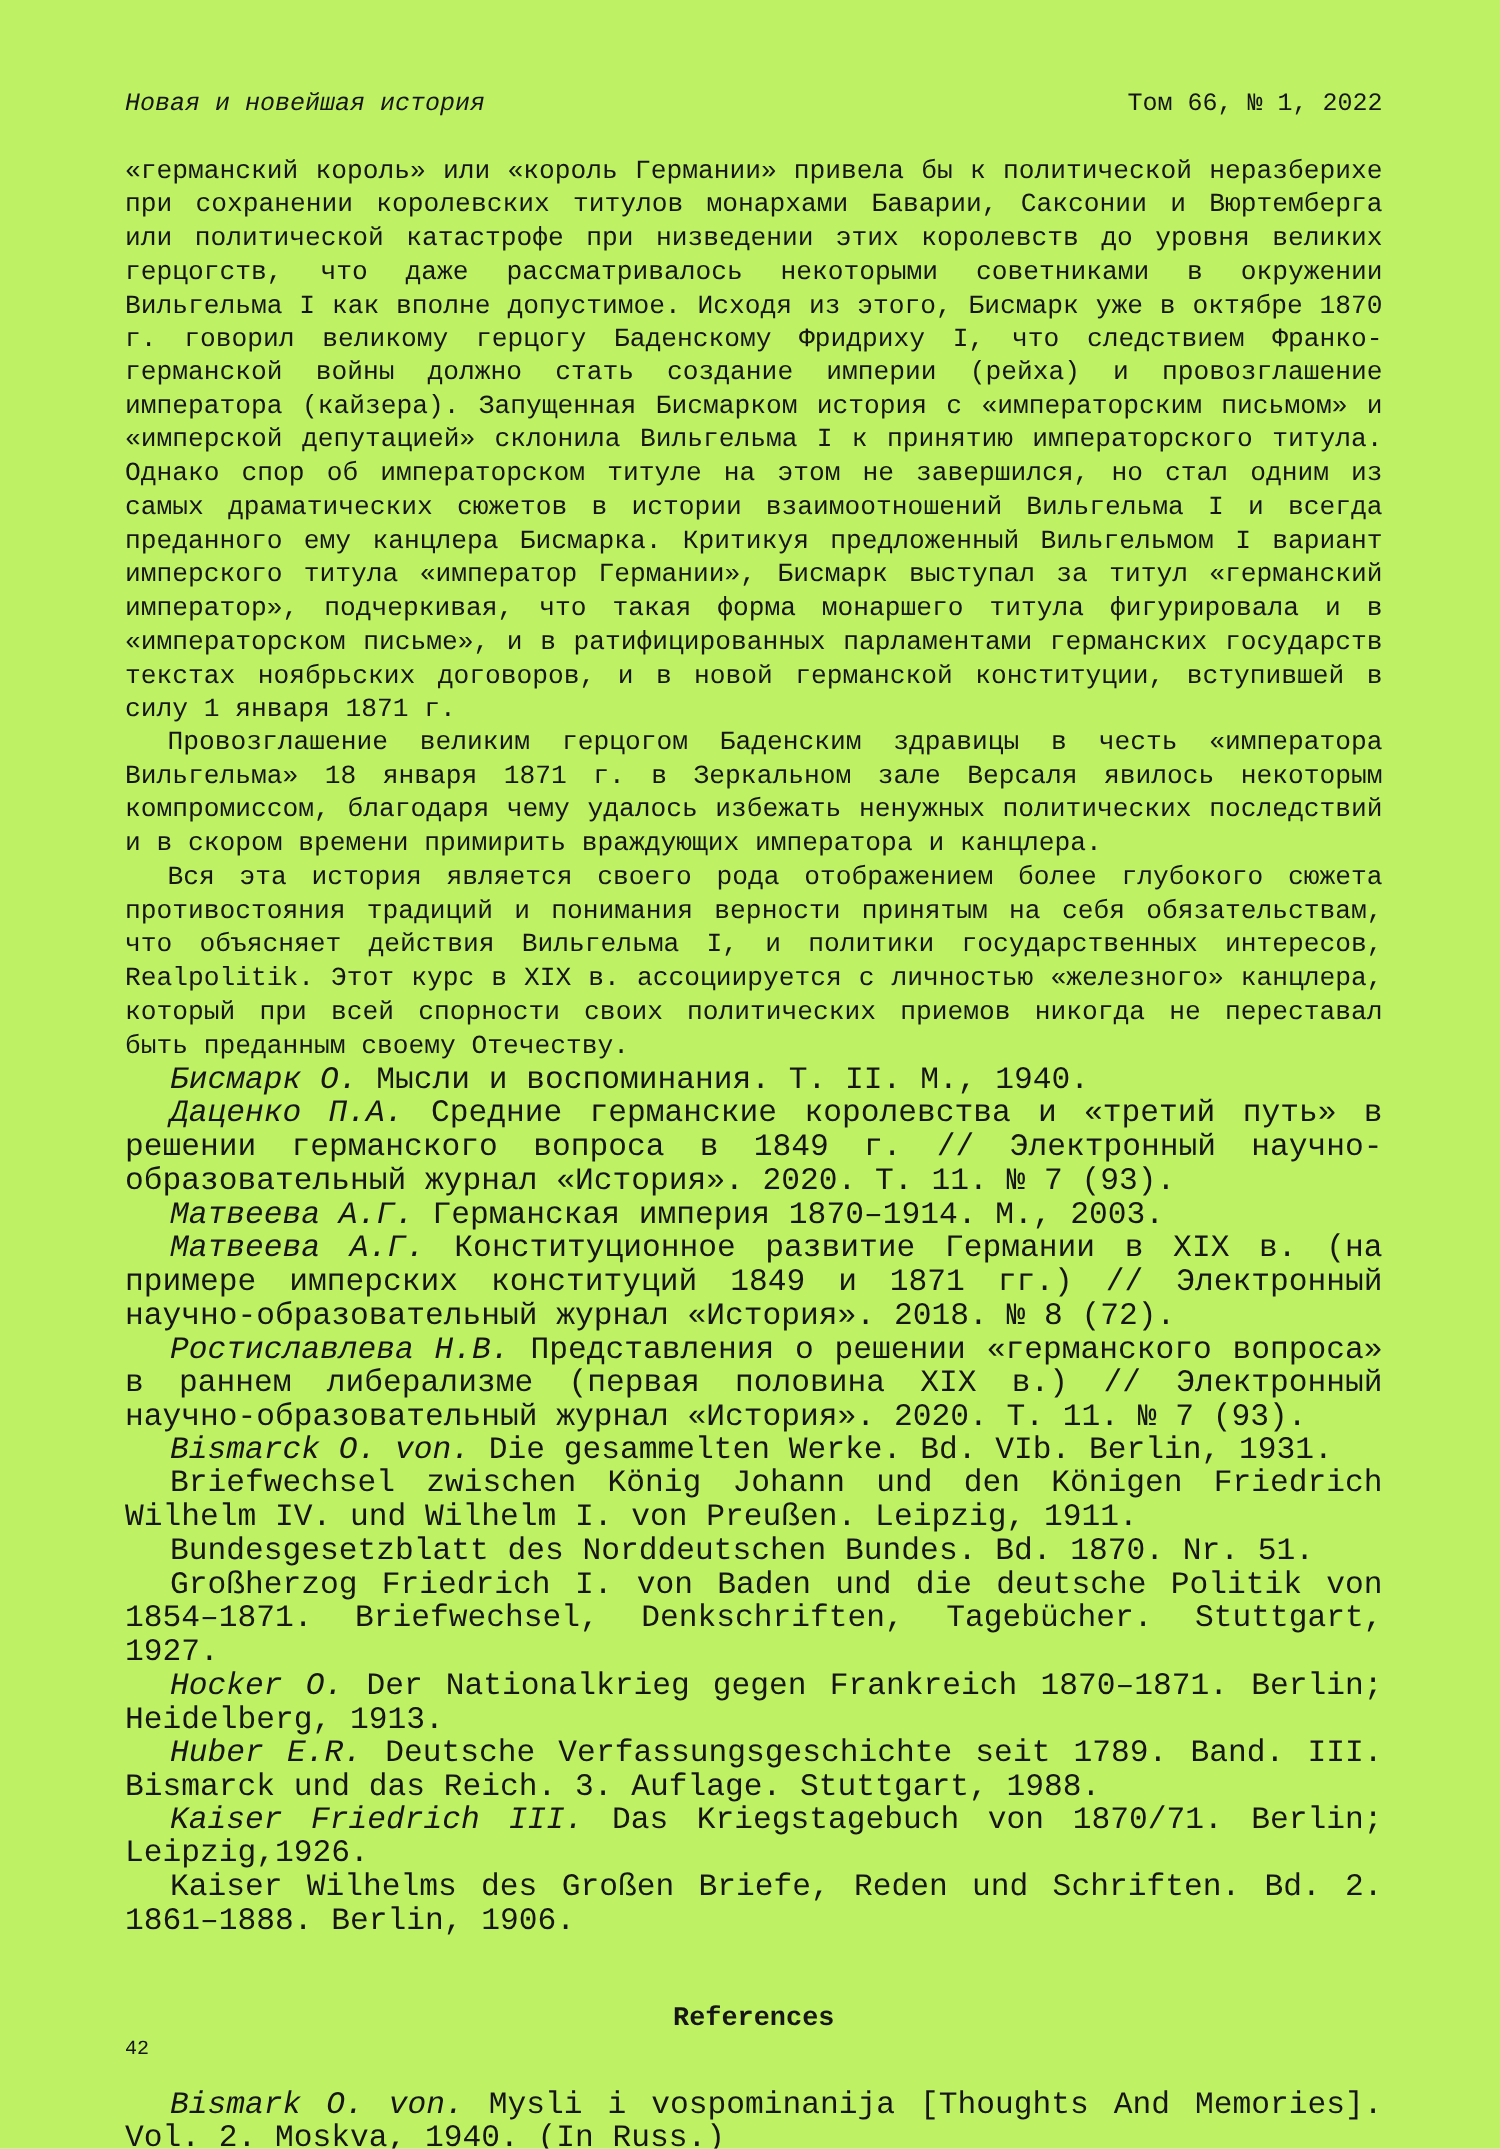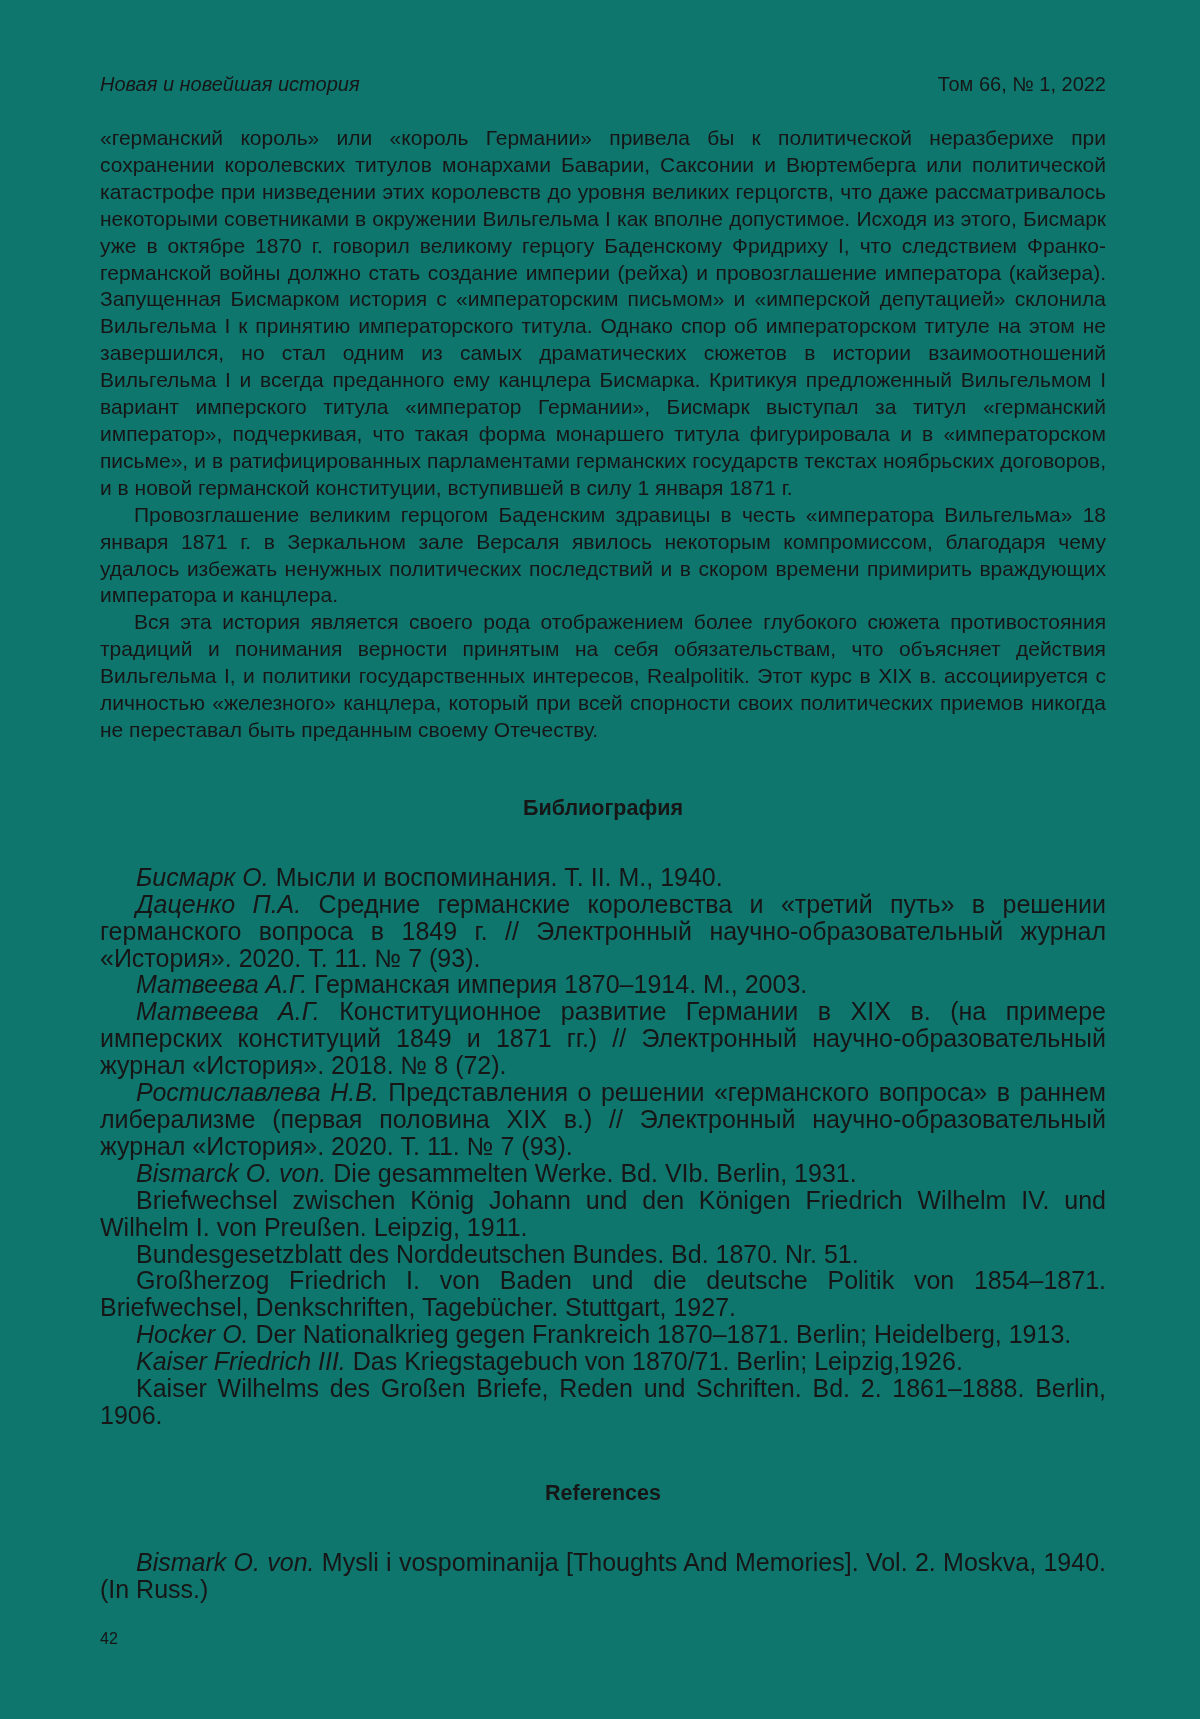--- a/index.html
+++ b/index.html
@@ -1,23 +1,23 @@
 <!DOCTYPE html>
 <html><head>
 <meta charset="utf-8">
 <style>
   html, body { margin: 0; padding: 0; background: #e8e8e8; }
   .page {
     position: relative;
     width: 1200px;
     height: 1719px;
     margin: 0 auto;
-    background: #0f766e;
+    background: #bef264;
     color: #161616;
-    font-family: Liberation Sans, sans-serif;
+    font-family: Liberation Mono, monospace;
     overflow: hidden;
   }
   .content {
     position: absolute;
     left: 100px;
     top: 72px;
     width: 1006px;
   }
   .running-head {
     display: flex;
@@ -68,33 +68,33 @@
       <span class="jtitle">Новая и новейшая история</span>
       <span class="jissue">Том 66, № 1, 2022</span>
     </div>
 
     <div class="body-text">
       <p>«германский король» или «король Германии» привела бы к политической неразберихе при сохранении королевских титулов монархами Баварии, Саксонии и Вюртемберга или политической катастрофе при низведении этих королевств до уровня великих герцогств, что даже рассматривалось некоторыми советниками в окружении Вильгельма I как вполне допустимое. Исходя из этого, Бисмарк уже в октябре 1870 г. говорил великому герцогу Баденскому Фридриху I, что следствием Франко-германской войны должно стать создание империи (рейха) и провозглашение императора (кайзера). Запущенная Бисмарком история с «императорским письмом» и «имперской депутацией» склонила Вильгельма I к принятию императорского титула. Однако спор об императорском титуле на этом не завершился, но стал одним из самых драматических сюжетов в истории взаимоотношений Вильгельма I и всегда преданного ему канцлера Бисмарка. Критикуя предложенный Вильгельмом I вариант имперского титула «император Германии», Бисмарк выступал за титул «германский император», подчеркивая, что такая форма монаршего титула фигурировала и в «императорском письме», и в ратифицированных парламентами германских государств текстах ноябрьских договоров, и в новой германской конституции, вступившей в силу 1 января 1871 г.</p>
       <p class="indent">Провозглашение великим герцогом Баденским здравицы в честь «императора Вильгельма» 18 января 1871 г. в Зеркальном зале Версаля явилось некоторым компромиссом, благодаря чему удалось избежать ненужных политических последствий и в скором времени примирить враждующих императора и канцлера.</p>
       <p class="indent">Вся эта история является своего рода отображением более глубокого сюжета противостояния традиций и понимания верности принятым на себя обязательствам, что объясняет действия Вильгельма I, и политики государственных интересов, Realpolitik. Этот курс в XIX в. ассоциируется с личностью «железного» канцлера, который при всей спорности своих политических приемов никогда не переставал быть преданным своему Отечеству.</p>
     </div>
 
-    <h2 class="sec-heading">Библиография</h2>
 
     <div class="bib">
       <p><i class="bib-author">Бисмарк О.</i><span> Мысли и воспоминания. Т. II. М., 1940.</span></p>
       <p><i class="bib-author">Даценко П.А.</i><span> Средние германские королевства и «третий путь» в решении германского вопроса в 1849 г. // Электронный научно-образовательный журнал «История». 2020. Т. 11. № 7 (93).</span></p>
       <p><i class="bib-author">Матвеева А.Г.</i><span> Германская империя 1870–1914. М., 2003.</span></p>
       <p><i class="bib-author">Матвеева А.Г.</i><span> Конституционное развитие Германии в XIX в. (на примере имперских конституций 1849 и 1871 гг.) // Электронный научно-образовательный журнал «История». 2018. № 8 (72).</span></p>
       <p><i class="bib-author">Ростиславлева Н.В.</i><span> Представления о решении «германского вопроса» в раннем либерализме (первая половина XIX в.) // Электронный научно-образовательный журнал «История». 2020. Т. 11. № 7 (93).</span></p>
       <p><i class="bib-author">Bismarck O. von.</i><span> Die gesammelten Werke. Bd. VIb. Berlin, 1931.</span></p>
       <p><i class="bib-author"></i><span>Briefwechsel zwischen König Johann und den Königen Friedrich Wilhelm IV. und Wilhelm I. von Preußen. Leipzig, 1911.</span></p>
       <p><i class="bib-author"></i><span>Bundesgesetzblatt des Norddeutschen Bundes. Bd. 1870. Nr. 51.</span></p>
       <p><i class="bib-author"></i><span>Großherzog Friedrich I. von Baden und die deutsche Politik von 1854–1871. Briefwechsel, Denkschriften, Tagebücher. Stuttgart, 1927.</span></p>
       <p><i class="bib-author">Hocker O.</i><span> Der Nationalkrieg gegen Frankreich 1870–1871. Berlin; Heidelberg, 1913.</span></p>
+      <p><i class="bib-author">Huber E.R.</i><span> Deutsche Verfassungsgeschichte seit 1789. Band. III. Bismarck und das Reich. 3. Auflage. Stuttgart, 1988.</span></p>
       <p><i class="bib-author">Kaiser Friedrich III.</i><span> Das Kriegstagebuch von 1870/71. Berlin; Leipzig,1926.</span></p>
       <p><i class="bib-author"></i><span>Kaiser Wilhelms des Großen Briefe, Reden und Schriften. Bd. 2. 1861–1888. Berlin, 1906.</span></p>
     </div>
 
     <h2 class="sec-heading">References</h2>
 
     <div class="bib">
       <p><i class="bib-author">Bismark O. von.</i><span> Mysli i vospominanija [Thoughts And Memories]. Vol. 2. Moskva, 1940. (In Russ.)</span></p>
     </div>
 

